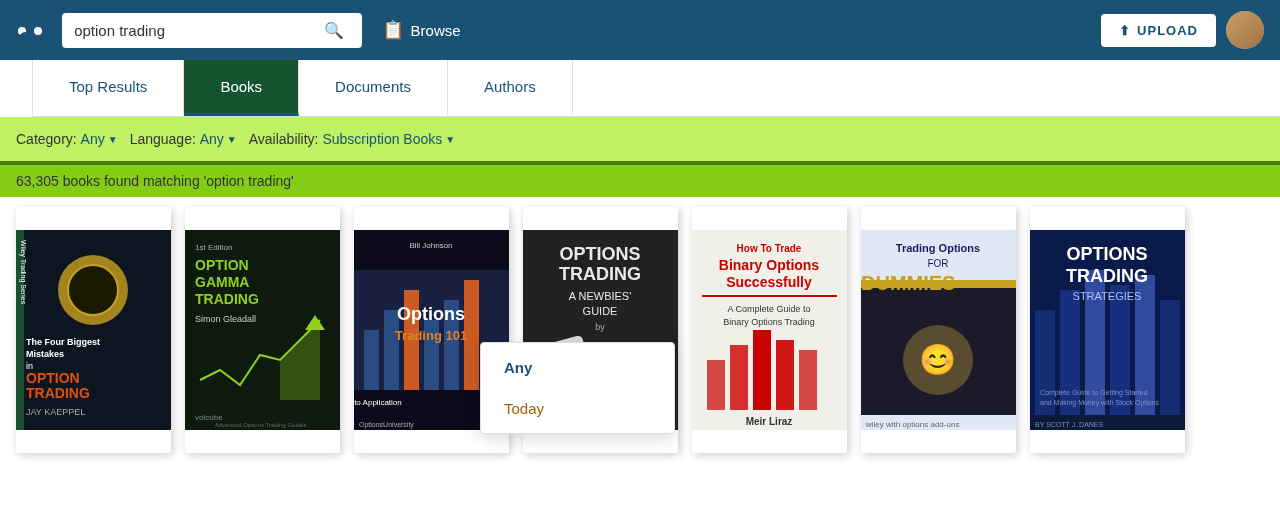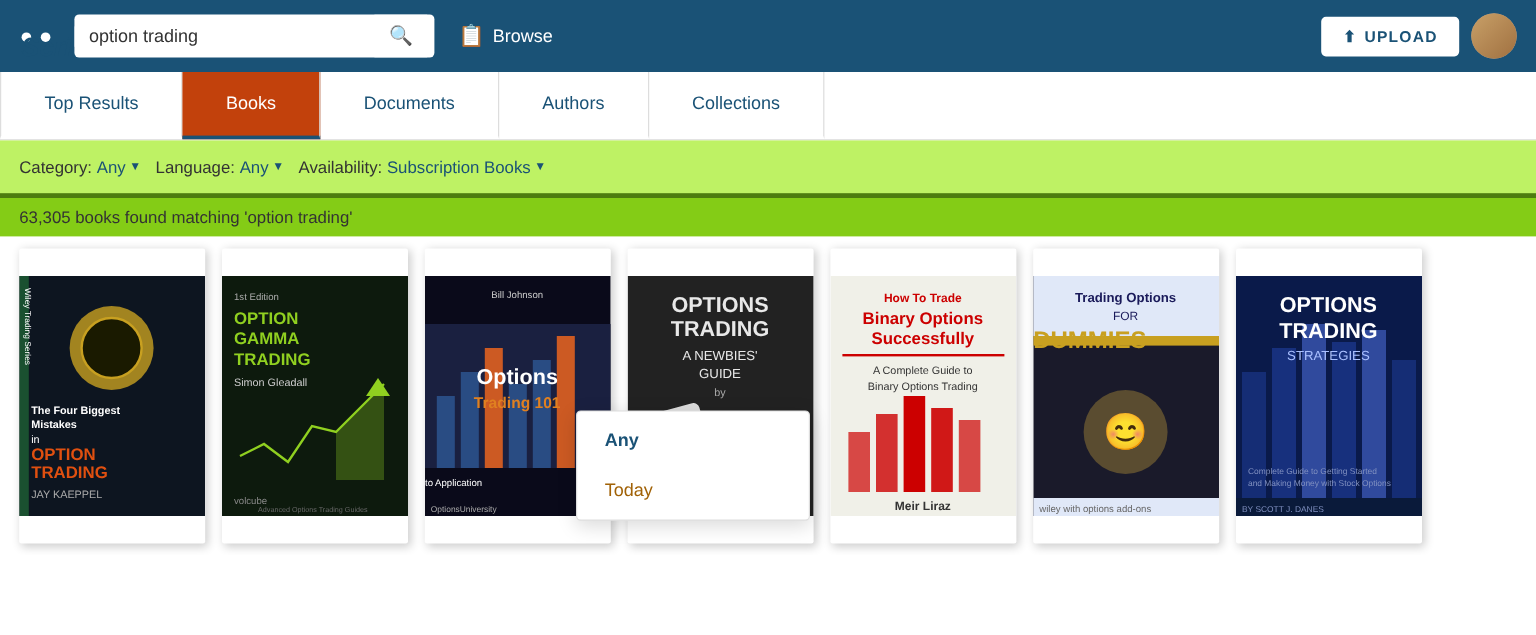--- a/index.html
+++ b/index.html
@@ -106,34 +106,35 @@
       height: 38px;
       border-radius: 50%;
       background: linear-gradient(135deg, #c8a068 0%, #a07040 100%);
     }
 
     
     .tabs {
       display: flex;
       border-bottom: 1px solid #ddd;
       background: #fff;
+      margin-left: 32px;
     }
     .tab {
       padding: 18px 36px;
       font-size: 15px;
       cursor: pointer;
       color: #1a5276;
       border-bottom: 3px solid transparent;
       text-decoration: none;
       white-space: nowrap;
       border-right: 1px solid #ddd;
     }
     .tab:first-child { border-left: 1px solid #ddd; }
     .tab.active {
-      background: #c2410c;
+      background: #14532d;
       color: #fff;
       border-bottom: 3px solid #1a5276;
     }
 
     
     .filters {
       display: flex;
       align-items: center;
       padding: 14px 16px;
       gap: 12px;
@@ -247,23 +248,20 @@
     <span>Top Results</span>
   </div>
   <div class="tab active">
     <span>Books</span>
   </div>
   <div class="tab">
     <span>Documents</span>
   </div>
   <div class="tab">
     <span>Authors</span>
-  </div>
-  <div class="tab">
-    <span>Collections</span>
   </div>
 </div>
 
 <div class="main-content">
 
   <div class="filters">
     <div class="filter-item">
       <span>Category:</span>
       <span class="filter-link">
         <span>Any</span>

